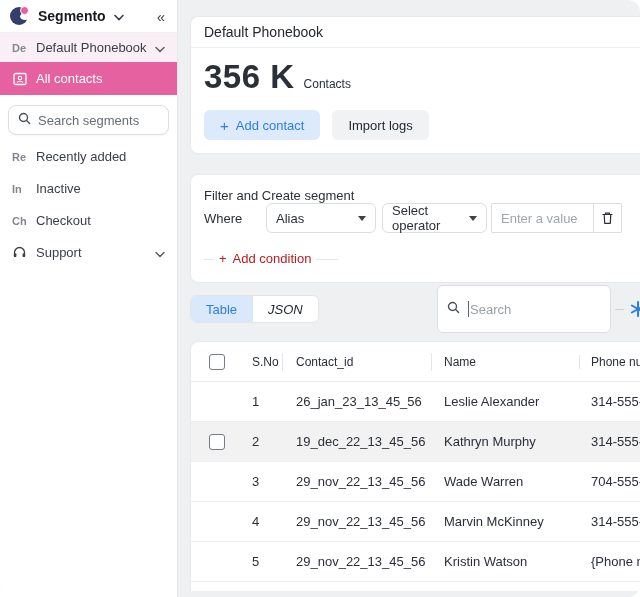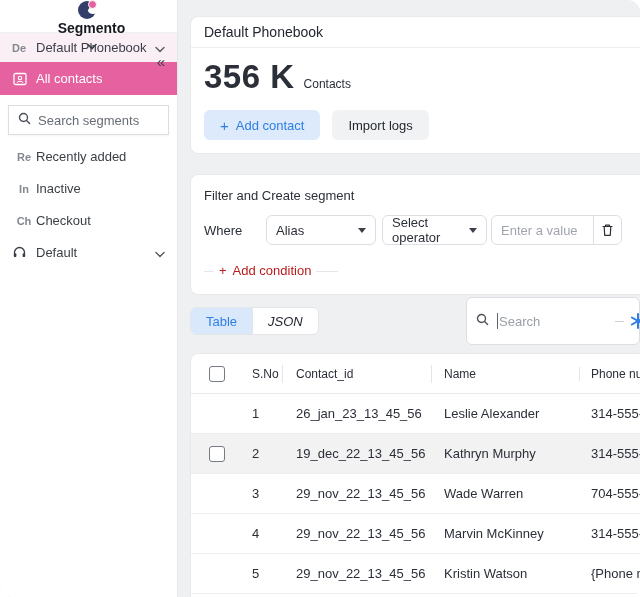--- a/index.html
+++ b/index.html
@@ -5,21 +5,21 @@
   * { margin:0; padding:0; box-sizing:border-box; }
   html,body { background:#fff; }
   body { font-family:"Liberation Sans","DejaVu Sans",sans-serif; color:#2b2f38; }
   .app { position:relative; width:640px; height:597px; background:#eef0f2;
          border-radius:12px; overflow:hidden; }
 
   
   .sidebar { position:absolute; left:0; top:0; bottom:0; width:178px;
              background:#fff; border-right:1px solid #e7e8ec; }
   .side-top { height:33px; display:flex; align-items:center; padding:0 12px 0 10px;
-              border-bottom:1px solid #efeff2;flex-direction:column; }
+              border-bottom:1px solid #efeff2; }
   .logo { position:relative; width:20px; height:20px; flex:0 0 auto; }
   .logo .c1 { position:absolute; left:0; top:1px; width:18px; height:18px;
               border-radius:50%; background:#333f6b; }
   .logo .bite { position:absolute; left:10px; top:7px; width:10px; height:7px;
               border-radius:50%; background:#fff; }
   .logo .dot { position:absolute; left:10px; top:0; width:9px; height:9px;
               border-radius:50%; background:var(--accent-pink,#e5619f); border:1px solid #fff; }
   .brand { font-size:14px; font-weight:700; color:#17191f; margin-left:8px; }
   .chev { display:inline-block; margin-left:8px; }
   .side-top .collapse { margin-left:auto; font-size:15px; color:#3a3f47; line-height:1; }
@@ -29,27 +29,27 @@
   .prefix { width:24px; font-size:11px; font-weight:700; color:#82878f; flex:0 0 auto; }
   .pbrow .lbl { font-size:13px; color:#3a3f47; }
   .pbrow .chev { margin-left:auto; }
 
   .allrow { height:33px; display:flex; align-items:center; padding:0 12px;
             background:var(--accent-pink,#e5619f); color:#fff; }
   .allrow .icn { width:24px; flex:0 0 auto; display:flex; }
   .allrow .lbl { font-size:13px; font-weight:500; }
 
   .sseg { margin:10px 8px 6px 8px; height:30px; border:1px solid #dcdee3;
-          border-radius:0; background:#fff; display:flex; align-items:center;
+          border-radius:8px; background:#fff; display:flex; align-items:center;
           padding:0 9px; box-shadow:0 1px 2px rgba(20,22,30,.04); }
   .sseg .ph { font-size:13px; color:#676d76; margin-left:7px; }
 
   .navitem { height:31px; display:flex; align-items:center; padding:0 12px; margin-top:1px; }
   .navitem .lbl { font-size:13px; color:#3a3f47; }
-  .navlist { margin-top:0;text-align:center; }
+  .navlist { margin-top:0; }
   .support { height:31px; display:flex; align-items:center; padding:0 12px; margin-top:1px; }
   .support .icn { width:24px; flex:0 0 auto; display:flex; }
   .support .lbl { font-size:13px; color:#3a3f47; }
   .support .chev { margin-left:auto; }
 
   
   .main { position:absolute; left:178px; right:0; top:0; bottom:0;
           padding:16px 0 0 12px; overflow:hidden; }
   .card { background:#fff; border:1px solid #e7e9ed; border-right:none;
           border-radius:8px 0 0 8px; margin-right:-2px; }
@@ -62,48 +62,48 @@
   .countunit { font-size:12px; font-weight:500; color:#2b2f38; margin-left:9px; }
   .btnrow { display:flex; margin-top:14px; }
   .btn { height:30px; display:inline-flex; align-items:center; border-radius:6px;
          font-size:13px; padding:0 16px; }
   .btn-blue { background:#dceafb; color:var(--accent-blue,#2e7ee5); font-weight:500; }
   .btn-blue .plus { font-size:15px; margin-right:7px; font-weight:400; }
   .btn-gray { background:#f1f2f4; color:#1f242c; font-weight:500; margin-left:12px; }
 
   .card2 { margin-top:20px; padding:13px; }
   .f-title { font-size:13px; color:#2b2f38; }
-  .f-row { display:flex; align-items:center; margin-top:12px; }
+  .f-row { display:flex; align-items:center; }
   .f-where { width:62px; font-size:13px; color:#2b2f38; }
   .sel { height:30px; border:1px solid #dcdee3; border-radius:6px; background:#fff;
          display:flex; align-items:center; font-size:13px; color:#2b2f38;
          padding:0 9px; }
   .sel .caret { margin-left:auto; width:0; height:0; border-left:4px solid transparent;
          border-right:4px solid transparent; border-top:5px solid #3c4149; }
   .sel-field { width:110px; margin-right:6px; }
   .sel-op { width:105px; margin-right:4px; }
   .valgrp { display:flex; width:131px; height:30px; border:1px solid #dcdee3;
-            border-radius:6px; background:#fff; overflow:hidden; }
+            border-radius:1px; background:#fff; overflow:hidden; }
   .valinput { flex:1; display:flex; align-items:center; padding:0 9px;
               font-size:13px; color:#a0a5ad; border-right:1px solid #dcdee3; }
   .trashbtn { width:27px; display:flex; align-items:center; justify-content:center; }
   .addcond { position:relative; margin-top:16px; width:134px; height:20px; }
   .addcond .line { position:absolute; left:0; right:0; top:50%; height:1px; background:#e4e6ea; }
   .addcond .label { position:absolute; left:10px; top:0; background:#fff; padding:0 5px;
             font-size:13px; color:#b91c1c; line-height:20px; }
   .addcond .label .plus { margin-right:6px; }
 
   .toolbar { position:relative; display:flex; align-items:center; margin-top:11px;
              height:30px; }
   .tabs { display:flex; height:28px; border:1px solid #e3e5e9; border-radius:6px;
           overflow:hidden; background:#fff; }
   .tab { display:flex; align-items:center; padding:0 15px; font-size:13px; color:#23272f; }
   .tab.active { background:#d9e8fb; color:var(--accent-blue,#2e7ee5); font-weight:500; }
   .tab + .tab { border-left:1px solid #e3e5e9;font-style:italic; }
-  .msearch { margin-left:auto; width:174px; height:48px;
+  .msearch { margin-left:auto; margin-right:29px; width:174px; height:48px;
              border:1px solid #dcdee3; border-radius:6px; background:#fff;
              display:flex; align-items:center; padding:16px 9px; }
   .msearch .caretbar { width:1px; height:16px; background:#5c626b; margin:0 1px 0 8px; }
   .msearch .ph { font-size:13px; color:#9aa0a8; }
   .edge-dash { position:absolute; right:16px; top:15px; width:9px; height:1px; background:#cdd0d5; }
   .edge-icon { position:absolute; right:-7px; top:6px; color:var(--accent-blue,#2e7ee5); }
 
   
   .tablecard { margin-top:17px; border-bottom:none; border-radius:8px 0 0 0; }
   .thead { display:flex; height:40px; align-items:center; border-bottom:1px solid #e7e9ed;
@@ -191,21 +191,21 @@
         <span class="lbl">Checkout</span>
       </div>
       <div class="support">
         <span class="icn">
           <svg width="15" height="15" viewBox="0 0 15 15">
               <path d="M2.5 9 V7.5 a5 5 0 0 1 10 0 V9" fill="none" stroke="#3a3f47" stroke-width="1.3"></path>
               <rect x="1.8" y="8.3" width="2.6" height="3.8" rx="1.2" fill="#3a3f47"></rect>
               <rect x="10.6" y="8.3" width="2.6" height="3.8" rx="1.2" fill="#3a3f47"></rect>
             </svg>
         </span>
-        <span class="lbl">Default</span>
+        <span class="lbl">Support</span>
         <span class="chev">
           <svg width="10" height="7" viewBox="0 0 10 7">
               <polyline points="1,1.5 5,5.5 9,1.5" fill="none" stroke="#555b63" stroke-width="1.4" stroke-linecap="round"></polyline>
             </svg>
         </span>
       </div>
     </div>
   </div>
 
   <div class="main">

